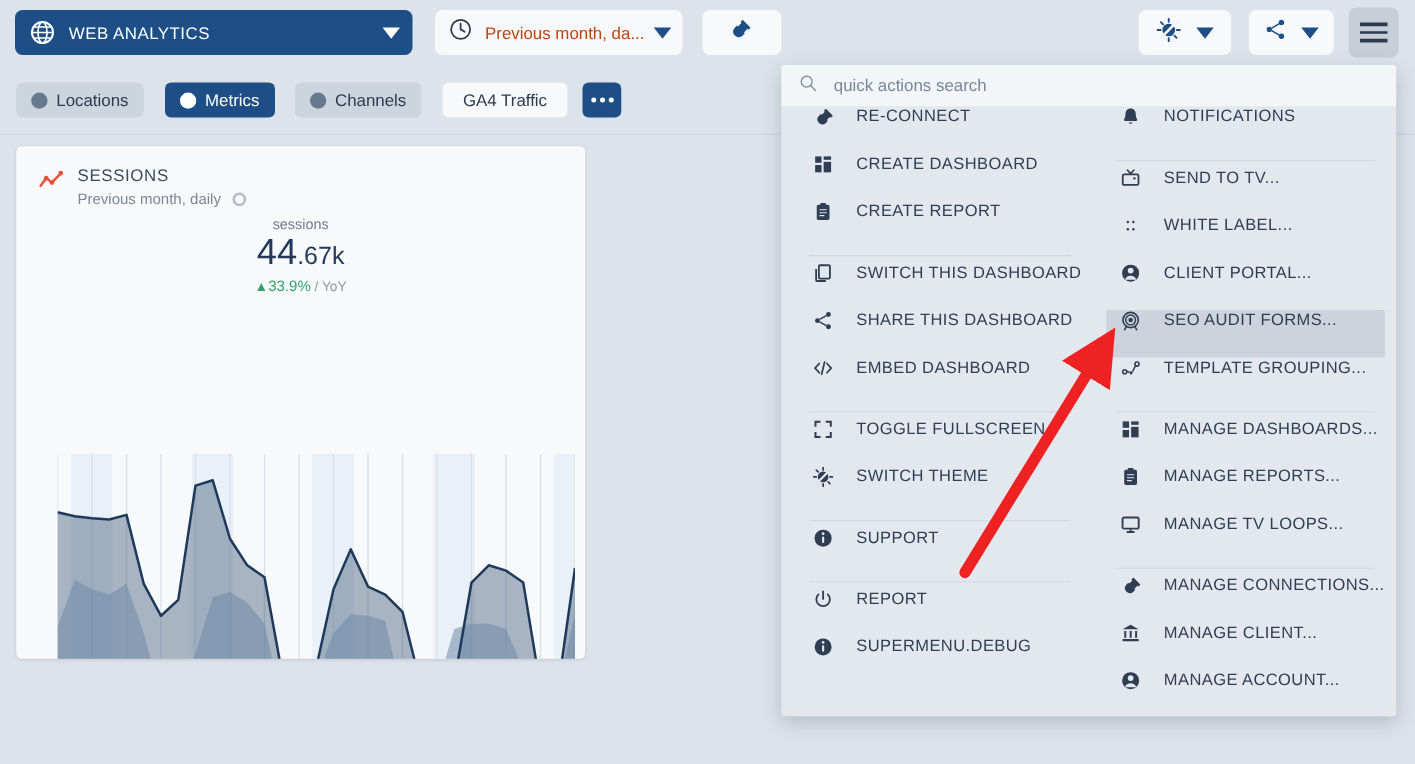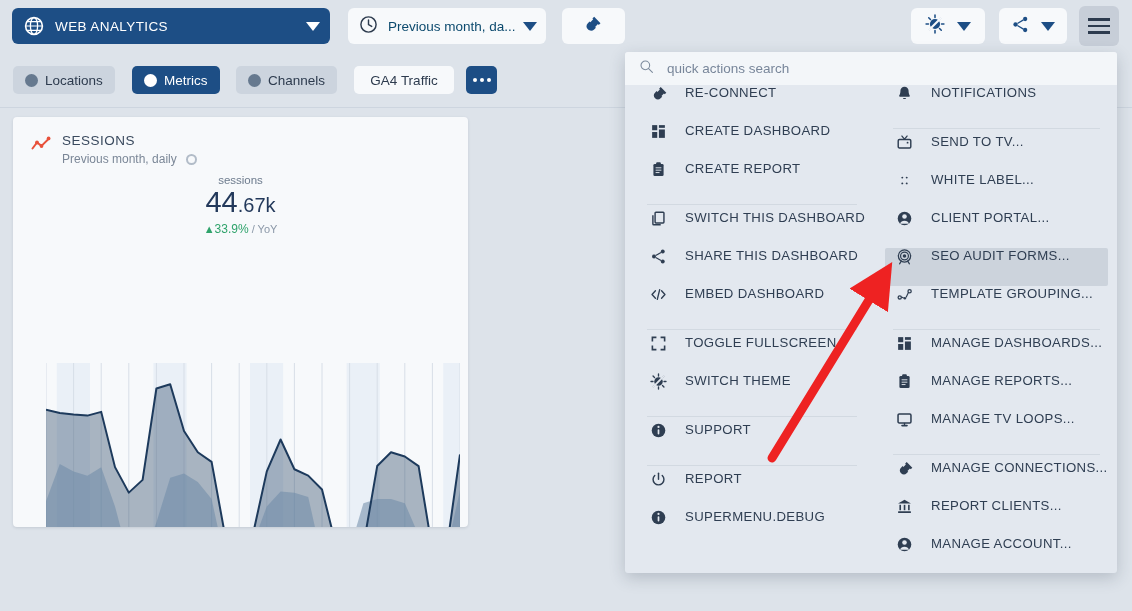--- a/index.html
+++ b/index.html
@@ -31,21 +31,21 @@
     border-right: 7px solid transparent; border-top: 9px solid #ffffff; }
   .caret-b { width: 0; height: 0; border-left: 7px solid transparent;
     border-right: 7px solid transparent; border-top: 9px solid #1d4e85; }
 
   .date-select {
     position: absolute; left: 348px; top: 8px; width: 198px; height: 36px;
     background: #f7f9fb; border-radius: 6px;
     display: flex; align-items: center; padding: 0 9px 0 11px; cursor: pointer;
   }
   .date-label {
-    flex: 1 1 auto; color: #0c4a6e; font-size: 13.5px; margin-left: 10px;
+    flex: 1 1 auto; color: #c2410c; font-size: 13.5px; margin-left: 10px;
     white-space: nowrap; overflow: hidden;
   }
   .plug-btn {
     position: absolute; left: 562px; top: 8px; width: 63px; height: 36px;
     background: #f7f9fb; border-radius: 6px;
     display: flex; align-items: center; justify-content: center; cursor: pointer;
   }
   .theme-btn {
     position: absolute; left: 911px; top: 8px; width: 74px; height: 36px;
     background: #f7f9fb; border-radius: 6px;
@@ -551,21 +551,21 @@
               <svg viewBox="0 0 20 20" width="17" height="17">
                 <path d="M10 2.2L2.4 6.4h15.2z" fill="#2f3e52"></path>
                 <g fill="#2f3e52">
                   <rect x="4" y="8" width="1.9" height="6.4"></rect>
                   <rect x="9.1" y="8" width="1.9" height="6.4"></rect>
                   <rect x="14.2" y="8" width="1.9" height="6.4"></rect>
                   <rect x="2.4" y="15.6" width="15.2" height="2" rx=".5"></rect>
                 </g>
               </svg>
             </span>
-            <span class="lbl">REPORT CLIENTS...</span>
+            <span class="lbl">MANAGE CLIENT...</span>
           </div>
           <div class="mi">
             <span class="ic">
               <svg viewBox="0 0 20 20" width="17" height="17">
                 <circle cx="10" cy="10" r="8" fill="#2f3e52"></circle>
                 <circle cx="10" cy="7.6" r="2.7" fill="#e3e8ef"></circle>
                 <path d="M4.6 16.2a5.8 5.8 0 0110.8 0z" fill="#e3e8ef"></path>
               </svg>
             </span>
             <span class="lbl">MANAGE ACCOUNT...</span>

